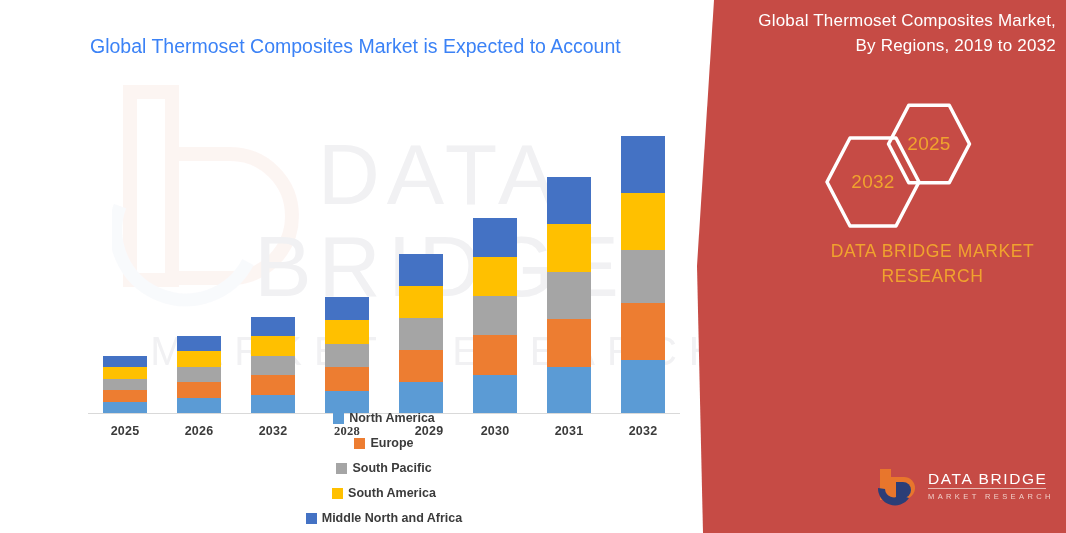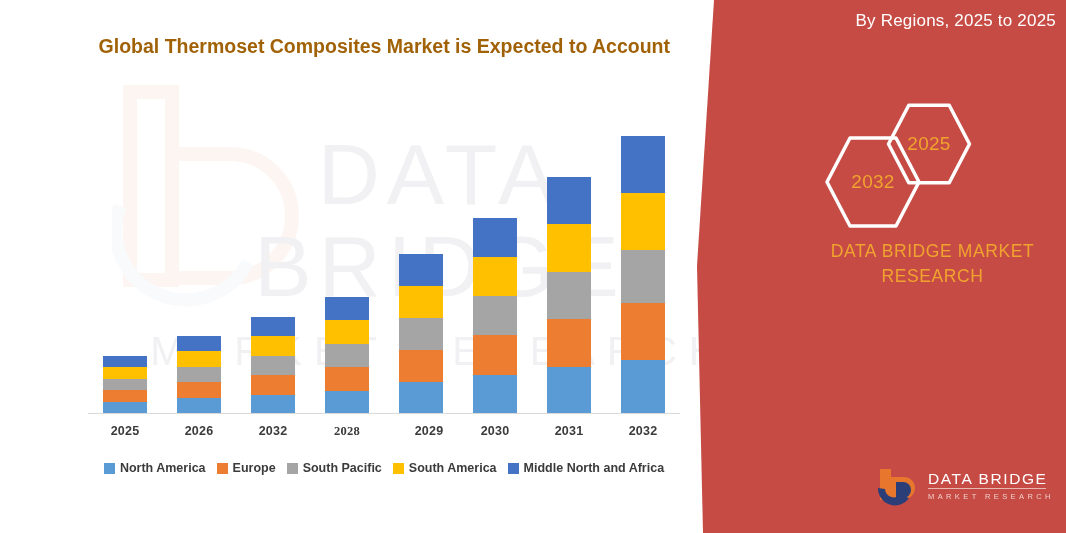--- a/index.html
+++ b/index.html
@@ -50,22 +50,22 @@
   #dbmr-logo{position:absolute;left:876px;top:466px;width:180px;height:44px;z-index:4;}
   #dbmr-logo .mark{position:absolute;left:0;top:0;width:46px;height:44px;}
   #dbmr-logo .words{position:absolute;left:52px;top:4px;}
   #dbmr-logo .w1{color:#ffffff;font-size:15.5px;letter-spacing:1.6px;line-height:17px;}
   #dbmr-logo .w2{color:#f0cfc9;font-size:7.5px;letter-spacing:3.4px;line-height:12px;margin-top:2px;}
   #dbmr-logo .rule{height:1px;background:#e8b9b3;margin:1px 0 1px 0;width:118px;}
 
   
   #left-title{
     position:absolute;top:33px;left:90px;width:580px;
-    text-align:right;color:#a16207;
-    font-size:19.5px;line-height:27px;font-weight:700;
+    text-align:left;color:#3b82f6;
+    font-size:19.5px;line-height:27px;font-weight:400;
     z-index:3;
   }
 
   
   #wm{
     position:absolute;top:128px;left:120px;width:640px;
     z-index:1;pointer-events:none;user-select:none;
     color:#F1F1F3;text-align:center;
   }
   #wm .wm1{font-size:86px;line-height:92px;letter-spacing:7px;font-weight:400;}
@@ -83,21 +83,21 @@
   .seg{width:100%;display:block;}
 
   #xlabels{position:absolute;left:88px;top:424px;width:592px;height:18px;z-index:3;}
   .xlab{
     position:absolute;width:74px;text-align:center;
     font-size:12.5px;font-weight:bold;color:#3B3B3B;letter-spacing:.2px;
   }
 
   #legend{
     position:absolute;left:88px;top:458px;width:592px;height:20px;z-index:3;
-    display:flex;align-items:center;justify-content:center;gap:11px;
+    display:flex;align-items:center;justify-content:center;gap:11px;flex-direction:column;
   }
   .leg{display:flex;align-items:center;gap:5px;}
   .swatch{width:11px;height:11px;display:block;}
   .legtxt{font-size:12.5px;font-weight:bold;color:#3B3B3B;white-space:nowrap;}
 
   
   #footer{
     position:absolute;left:88px;top:508px;width:590px;height:16px;z-index:3;
     display:flex;justify-content:space-between;align-items:center;
     font-family:"Liberation Serif", serif;font-size:9.5px;color:#3A3A3A;
@@ -218,21 +218,22 @@
         <span class="legtxt">Middle North and Africa</span>
       </div>
     </div>
 
   <div id="footer">
   </div>
 
   <div id="red-panel"></div>
 
   <div id="red-title">
-    <div>By Regions, 2025 to 2025</div>
+    <div>Global Thermoset Composites Market,</div>
+    <div>By Regions, 2019 to 2032</div>
   </div>
 
   <div class="hexwrap" id="hex-2032">
     <div class="hex">
       <svg width="100" height="100" viewBox="0 0 100 100" aria-hidden="true">
         <polygon points="27,6 73,6 96,50 73,94 27,94 4,50" fill="none" stroke="#FFFFFF" stroke-width="3.5" stroke-linejoin="round"></polygon>
       </svg>
       <div class="hexlabel">2032</div>
     </div>
   </div>

